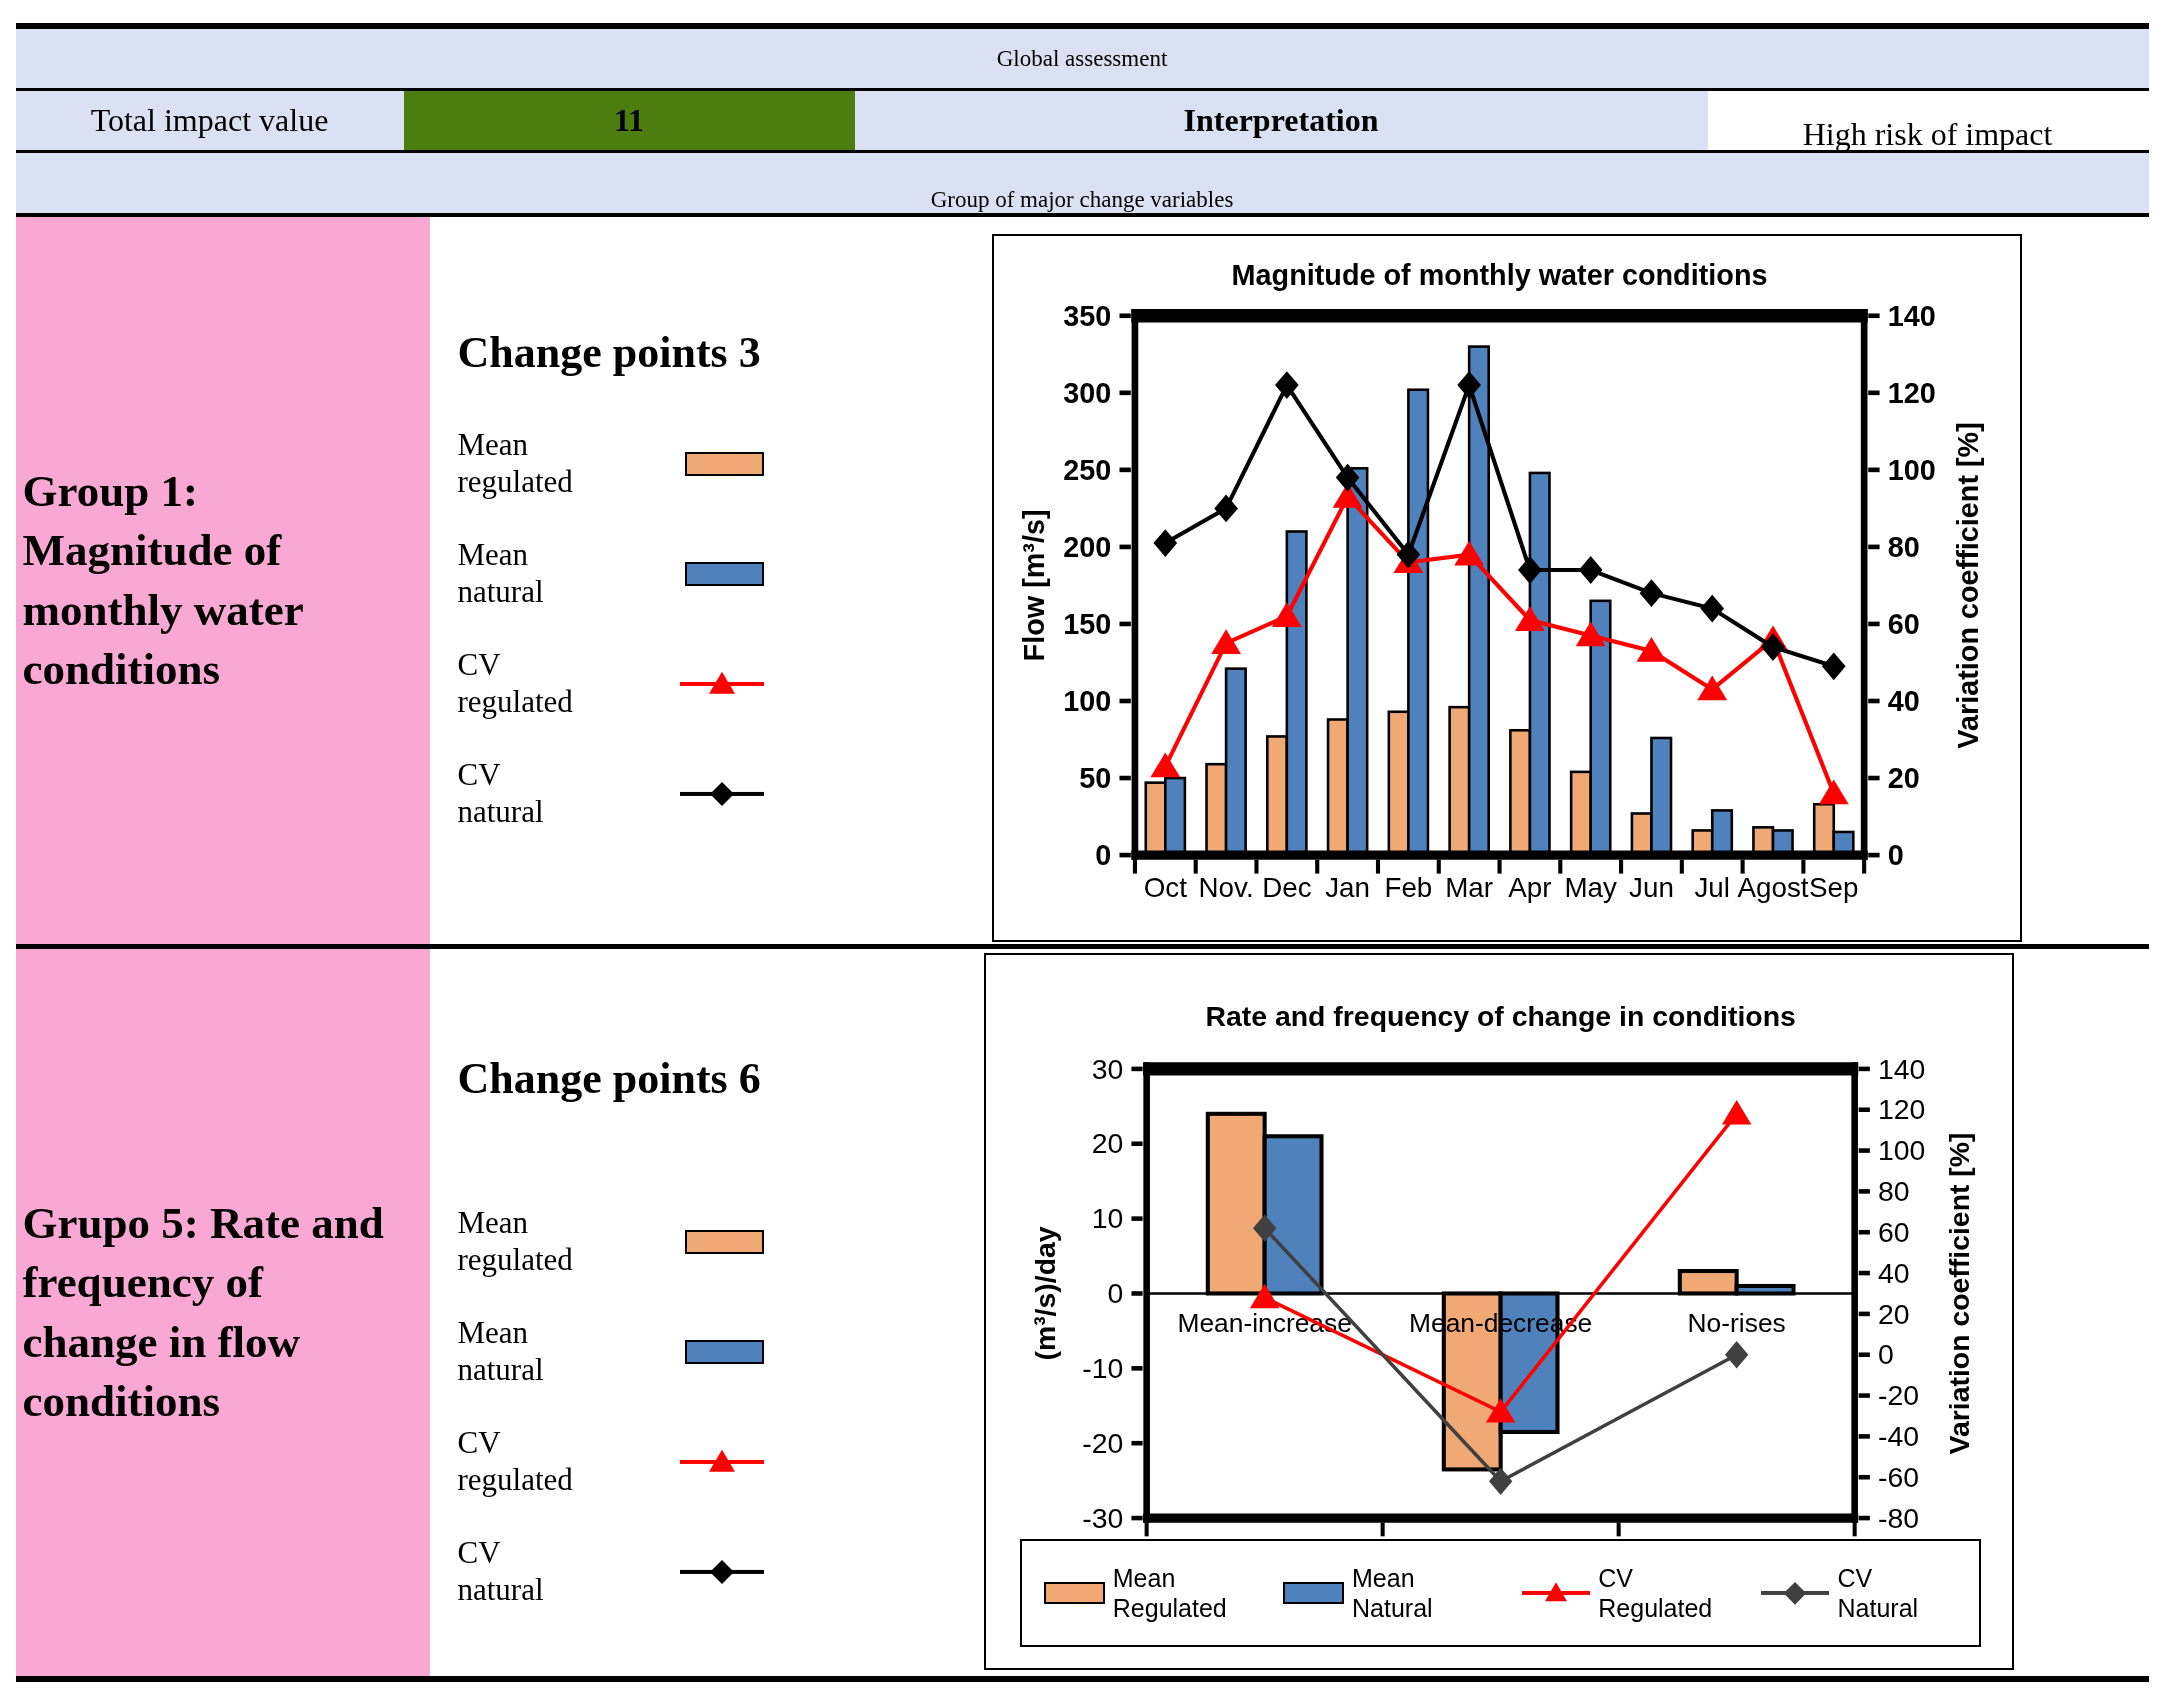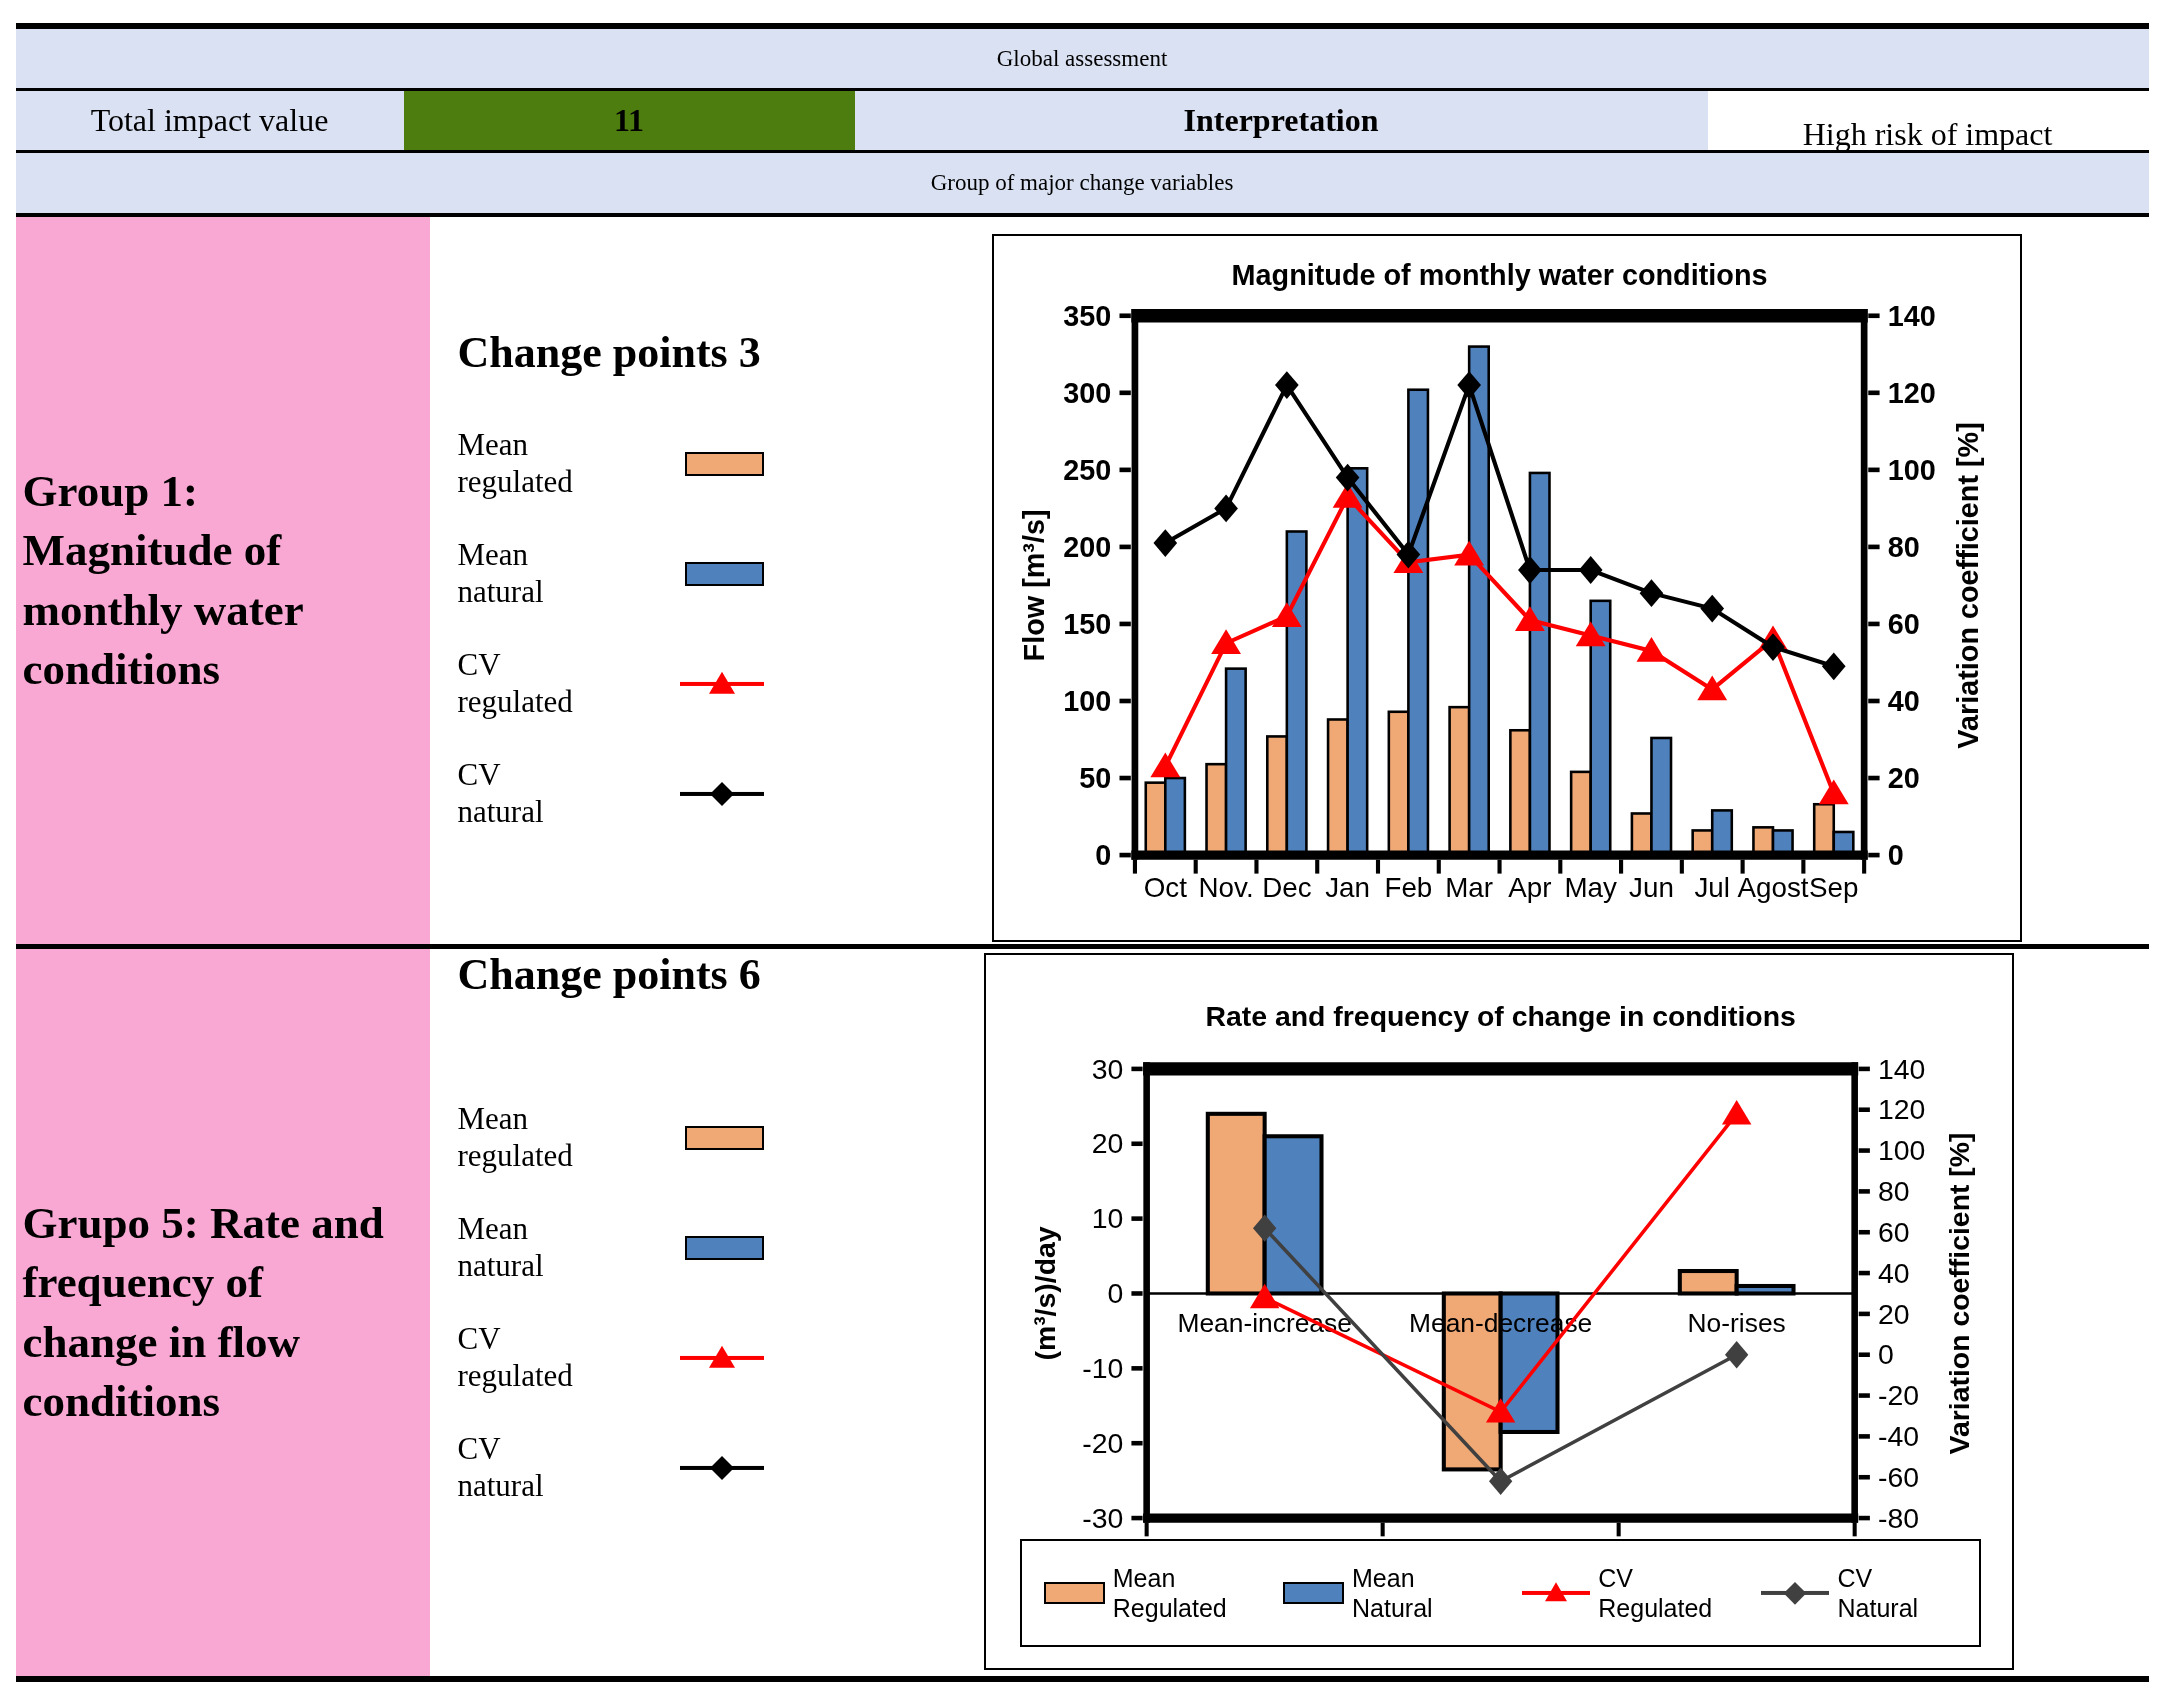--- a/index.html
+++ b/index.html
@@ -9,40 +9,40 @@
   }
   .tbl{
     position:absolute;left:15.5px;top:23px;width:2133px;
     border-top:6.7px solid #000;border-bottom:6.7px solid #000;
   }
   .row{position:relative;}
   .hdr{
     height:59px;display:flex;align-items:center;justify-content:center;
     font-size:23px;font-weight:normal;border-bottom:3.1px solid #000;
   }
-  .hdr2{height:60px;border-bottom:4.1px solid #000;}
+  .hdr2{height:60px;border-bottom:4.1px solid #000;align-items:flex-end;}
   .r2{height:59px;display:flex;border-bottom:3.1px solid #000;}
   .cell{display:flex;align-items:center;justify-content:center;font-size:32px;}
   .c1{width:388px;font-weight:normal;}
   .c2{width:451px;font-weight:bold;background:#4d7c0f;}
   .c3{width:853px;font-weight:bold;}
   .c4{width:440px;background:#fff;font-weight:normal;margin-top:27px;}
   .bluebg{background:#D9E1F2;}
   .grouprow{height:727px;background:#fff;}
   .g1{border-bottom:5.2px solid #000;}
   .leftcell{
     position:absolute;left:0;top:0;bottom:0;width:414px;background:#f9a8d4;
     display:flex;align-items:center;
     font-size:45px;font-weight:bold;line-height:1.32;
     padding:0 21px 0 7px;box-sizing:border-box;
   }
   .legendcol{position:absolute;left:419px;top:0;bottom:0;width:336px;padding-left:23px;box-sizing:border-box;}
   .legtitle{font-size:44px;font-weight:bold;}
   .lt1{margin-top:110px;}
-  .lt5{}
+  .lt5{margin-top:104px;}
   .legentries{display:flex;flex-direction:column;}
   .le1{margin-top:31px;}
   .le5{margin-top:83px;}
   .legentry{height:110px;display:flex;align-items:center;justify-content:space-between;padding-right:6.2px;}
   .leglabel{font-size:31px;line-height:1.18;font-weight:normal;}
   .sw{box-sizing:border-box;border:2.6px solid #000;}
   .rowleg-sw{width:79px;height:24px;}
   .lnwrap{position:relative;height:33px;}
   .rowleg-ln{width:84px;}
   .ln{position:absolute;left:0;right:0;top:50%;height:4.1px;transform:translateY(-50%);}

